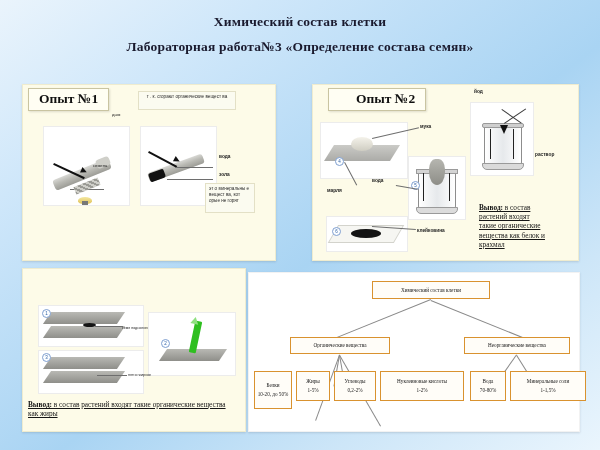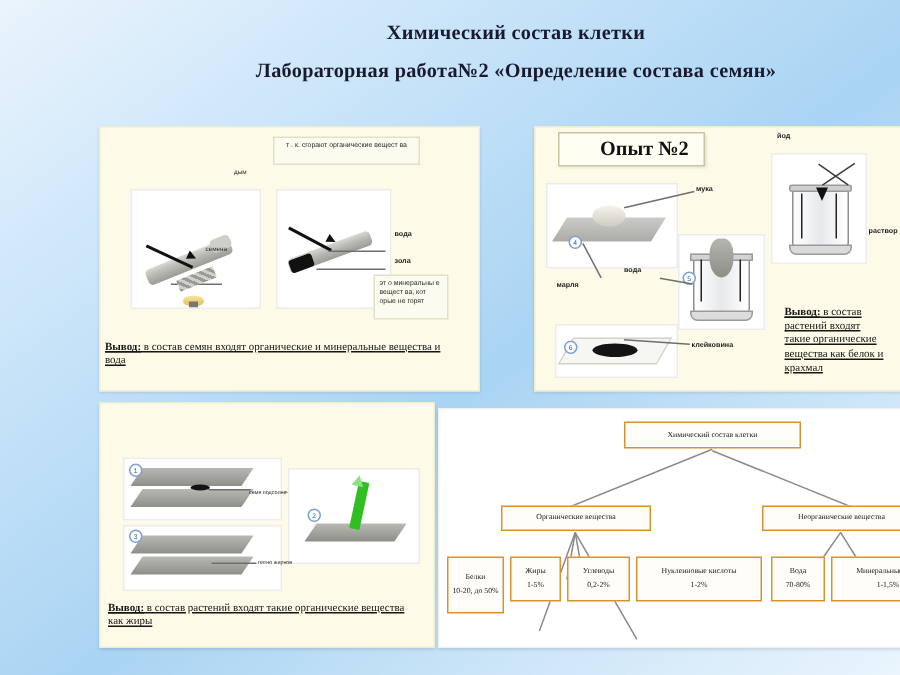--- a/index.html
+++ b/index.html
@@ -5,21 +5,21 @@
   html, body {
     margin: 0; padding: 0;
     width: 600px; height: 450px;
     overflow: hidden;
   }
   body {
     font-family: "Liberation Serif", serif;
     background: linear-gradient(to bottom right, #eaf4fc 0%, #cfe7fa 22%, #a9d4f3 55%, #cde6f8 78%, #eaf5fd 100%);
     position: relative;
   }
-  .stage { position: absolute; inset: 0; margin-left: 44px; }
+  .stage { position: absolute; inset: 0; }
 
   
   .title-block {
     position: absolute; left: 0; top: 14px; width: 600px;
     text-align: center;
     color: #1a1a2e;
   }
   .title-line1 {
     font-size: 13.5px; font-weight: bold; letter-spacing: .2px;
     line-height: 16px;
@@ -151,25 +151,26 @@
   }
   .pencil { position: absolute; background: #2fbf20; }
 </style>
 </head>
 <body>
 
 <div class="stage">
 
   <div class="title-block">
     <div class="title-line1">Химический состав клетки</div>
-    <div class="title-line2">Лабораторная работа№2 «Определение состава семян»</div>
+    <div class="title-line2">Лабораторная работа№3 «Определение состава семян»</div>
   </div>
 
   <div class="panel" style="left:22px; top:84px; width:252px; height:175px;"></div>
 
+  <div class="exp-badge" style="left:28px; top:88px;">Опыт №1</div>
 
   <div class="cap" style="left:138px; top:91px; width:98px; height:19px;">т . к. сгорают органические вещест ва</div>
 
   <div class="photo" style="left:43px; top:126px; width:85px; height:78px;">
     <div class="tube" style="left:8px; top:42px; width:60px; height:11px; transform:rotate(-22deg);"></div>
     <div class="tube" style="left:52px; top:31px; width:14px; height:9px; transform:rotate(-22deg); background:#cfcfc9;"></div>
     <div class="arrowmark" style="left:10px; top:36px; width:34px; transform:rotate(25deg); height:2px;"></div>
     <div style="position:absolute; left:37px; top:41px; width:0; height:0; border-left:6px solid #111; border-top:3px solid transparent; border-bottom:3px solid transparent; transform:rotate(25deg);"></div>
     <div class="ln thin" style="left:26px; top:62px; width:34px;"></div>
     <div style="position:absolute; left:30px; top:55px; width:26px; height:8px; background:repeating-linear-gradient(45deg,#9a9a94 0 2px,#cfcfc9 2px 4px); transform:rotate(-22deg);"></div>
@@ -185,23 +186,20 @@
     <div class="arrowmark" style="left:8px; top:24px; width:32px; transform:rotate(28deg); height:2px;"></div>
     <div style="position:absolute; left:33px; top:30px; width:0; height:0; border-left:6px solid #111; border-top:3px solid transparent; border-bottom:3px solid transparent; transform:rotate(28deg);"></div>
     <div class="ln thin" style="left:34px; top:40px; width:38px;"></div>
     <div class="ln thin" style="left:26px; top:52px; width:46px;"></div>
   </div>
   <div class="lbl" style="left:219px; top:154px;">вода</div>
   <div class="lbl" style="left:219px; top:172px;">зола</div>
 
   <div class="cap" style="left:205px; top:183px; width:50px; height:30px; text-align:left;">эт о минеральны е вещест ва, кот орые не горят</div>
 
-  <div class="concl" style="left:26px; top:226px; width:228px;">
-    <b>Вывод:</b><span> в состав семян входят органические и минеральные вещества и вода</span>
-  </div>
 
   <div class="panel" style="left:312px; top:84px; width:265px; height:175px;"></div>
 
   <div class="exp-badge" style="left:328px; top:88px;padding-left:27px;">Опыт №2</div>
 
   <div class="lbl" style="left:474px; top:89px;">йод</div>
 
   <div class="photo" style="left:470px; top:102px; width:62px; height:72px;">
     <div class="beaker" style="left:13px; top:22px; width:36px; height:40px;"></div>
     <div style="position:absolute; left:11px; top:20px; width:40px; height:3px; background:#cfcfcf; border:1px solid #9a9a9a; border-radius:2px;"></div>

